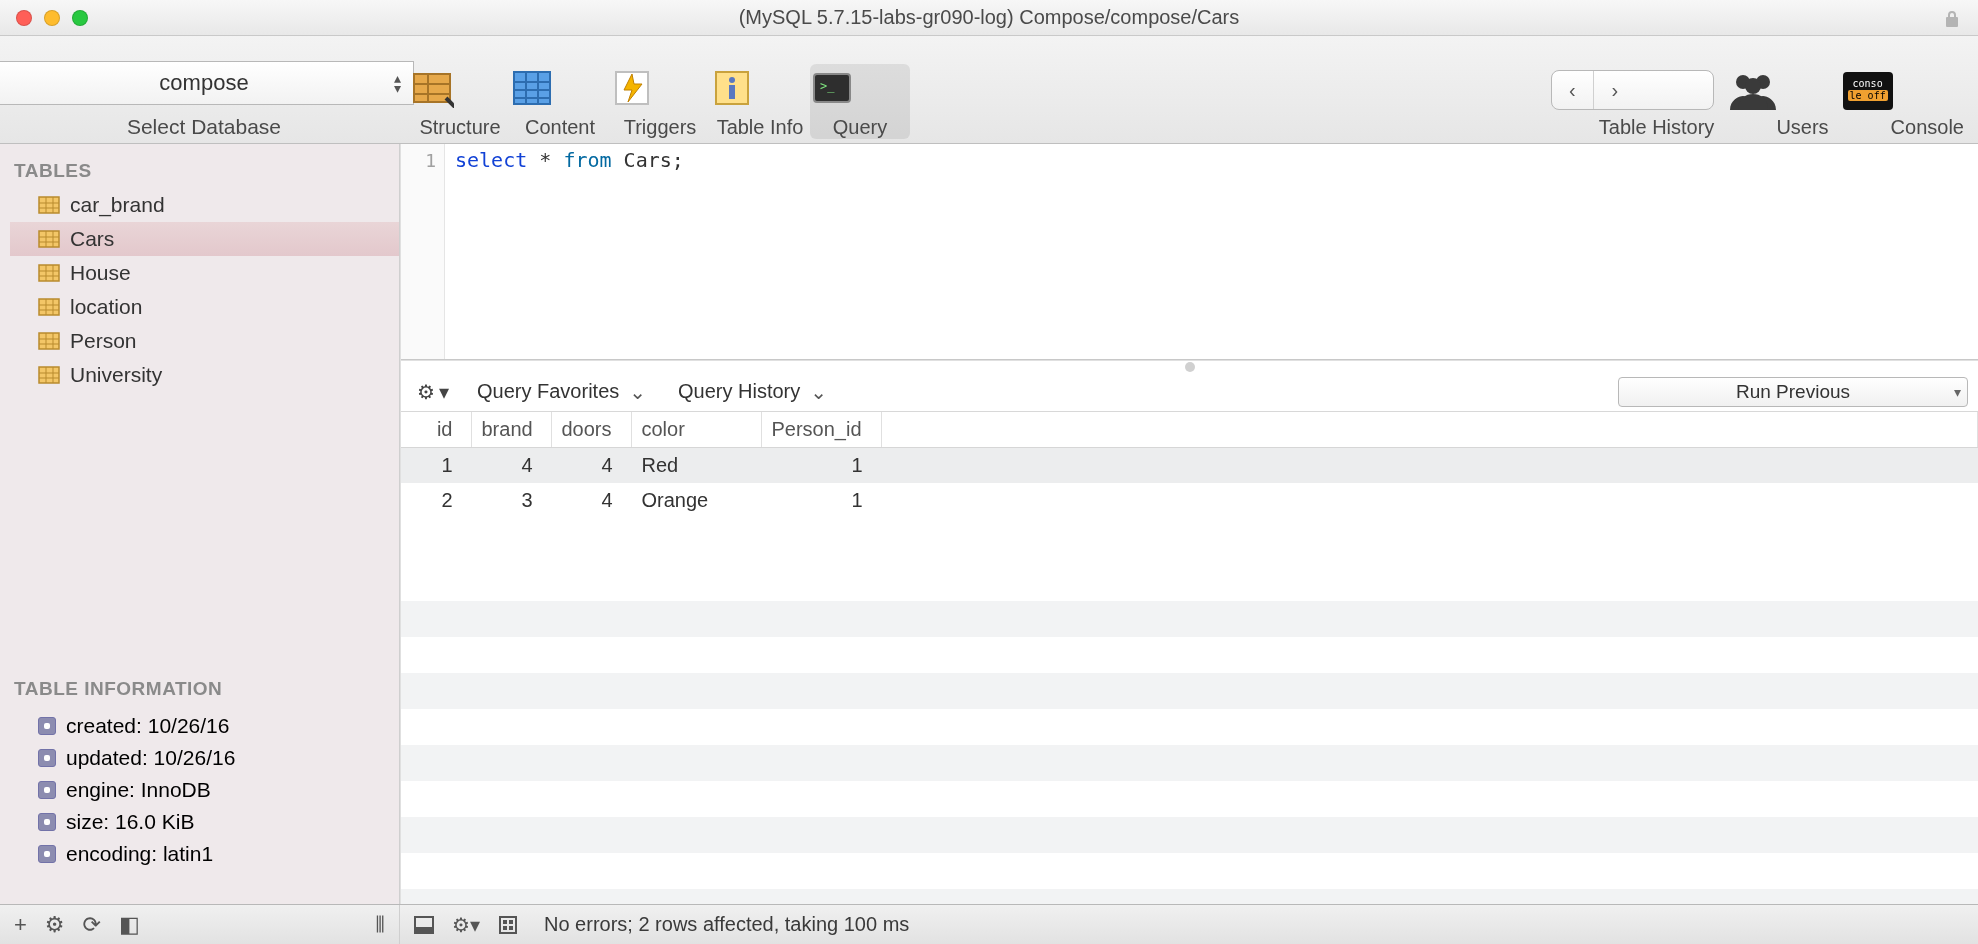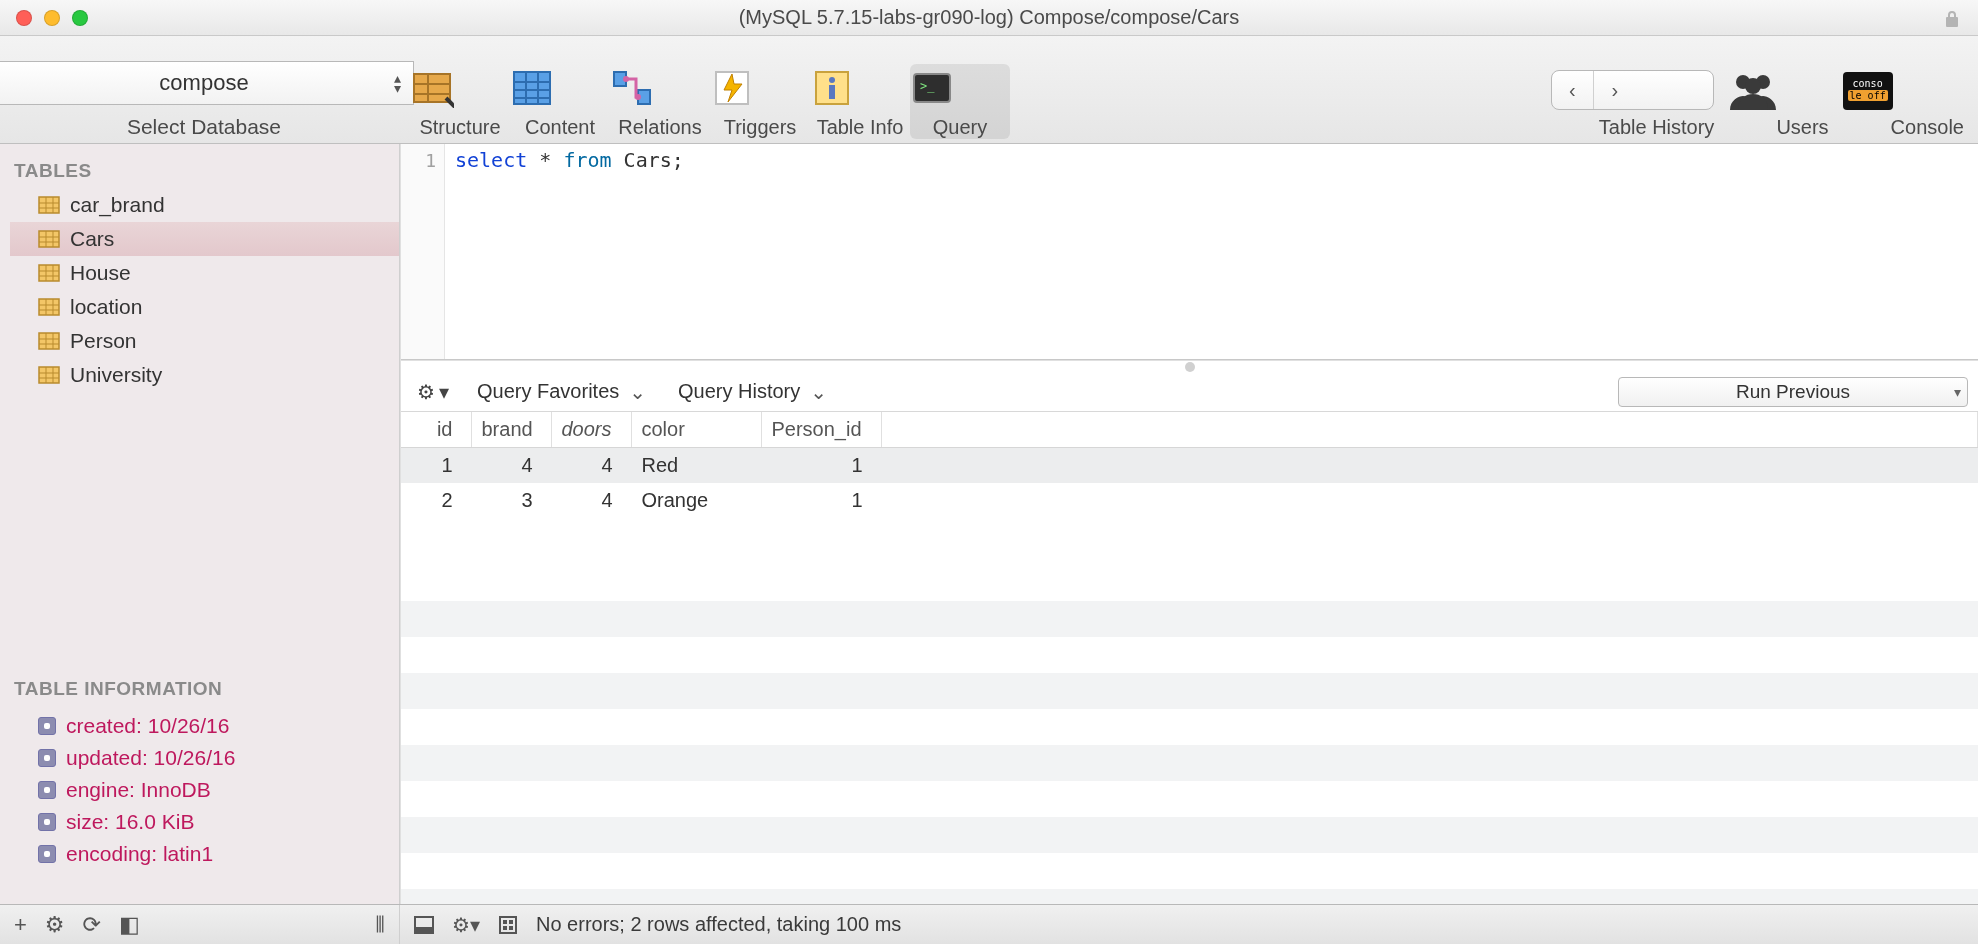--- a/index.html
+++ b/index.html
@@ -38,21 +38,21 @@
 
   
   .sidebar { width: 400px; background: #efe9eb; border-right:1px solid #cfcfcf; display:flex; flex-direction:column; overflow:hidden;}
   .side-pad{ padding:10px 0 0 10px;}
   .side-header { font-size:19px; font-weight:600; color:#8a8a8a; letter-spacing:.5px; padding:6px 8px 6px 4px;}
   .table-list {}
   .table-row { display:flex; align-items:center; gap:10px; padding:5px 8px 5px 28px; font-size:21px; color:#333; cursor:pointer;}
   .table-row.selected { background: linear-gradient(#e9d5d7,#e3c8cc); }
   .tbl-ic { width:22px;height:18px; }
   .info-list { padding:4px 8px 4px 28px;}
-  .info-row { display:flex; align-items:center; gap:10px; padding:4px 0; font-size:21px; color:#be185d;}
+  .info-row { display:flex; align-items:center; gap:10px; padding:4px 0; font-size:21px; color:#000000;}
   .bullet { width:18px;height:18px; background:#8c8cb0; border:1px solid #7272a8; border-radius:3px; position:relative;}
   .bullet::after{content:""; position:absolute; left:5px; top:5px; width:6px;height:6px; background:#fff; border-radius:2px;}
 
   
   .main { flex:1; display:flex; flex-direction:column; background:#fff; border-left:1px solid #e0e0e0;}
   .editor { flex: 0 0 216px; display:flex; border-bottom:1px solid #c8c8c8; position:relative; background:#fff;}
   .gutter { width:44px; background:#fafafa; border-right:1px solid #e5e5e5; color:#a0a0a0; font-family: Menlo, Consolas, monospace; font-size:18px; text-align:right; padding:6px 8px 0 0;}
   .code { flex:1; font-family: Menlo, Consolas, monospace; font-size:20px; padding:4px 10px; white-space:pre; color:#333;}
   .kw-blue{color:#1242d6;} .kw-green{color:#0369a1;}
   .splitter-dot{ height:12px; background:#fff; display:flex; justify-content:center; align-items:center; border-top:1px solid #e0e0e0;}
@@ -76,21 +76,21 @@
   .grid-inner{ flex:0 0 auto;}
   .gridflex{flex:1; display:flex; flex-direction:column;gap:47px;}
 
   
   .bottombar { height:40px; background:linear-gradient(#f0f0f0,#e2e2e2); border-top:1px solid #b8b8b8; display:flex; align-items:center;}
   .side-bottom { width:400px; display:flex; align-items:center; gap:18px; padding:0 14px; border-right:1px solid #cfcfcf; height:100%;}
   .side-bottom .bicon{ color:#555; font-size:22px; cursor:pointer;}
   .side-bottom .spacer{flex:1;}
   .main-bottom { flex:1; display:flex; align-items:center; gap:18px; padding:0 14px; height:100%;}
   .main-bottom .bicon{ color:#555; font-size:20px; cursor:pointer;}
-  .status-text{ font-size:20px; color:#3a3a3a; }
+  .status-text{ font-size:20px; color:#3a3a3a; margin-left:8px;}
 
   
   svg { display:block; }
 </style>
 </head>
 <body>
 
 <div class="titlebar">
   <div class="traffic">
     <div class="dot red"></div>
@@ -138,32 +138,20 @@
               <line x1="16" y1="4" x2="16" y2="36"></line>
               <line x1="28" y1="4" x2="28" y2="36"></line>
             </g>
           </svg>
         </span>
         <span class="lbl">Content</span>
       </div>
       <div class="tool-item">
         <span class="ic">
           <svg width="44" height="40">
-            <rect x="4" y="4" width="12" height="14" fill="#5aa0e6" stroke="#2d6db0" stroke-width="2"></rect>
-            <rect x="28" y="22" width="12" height="14" fill="#5aa0e6" stroke="#2d6db0" stroke-width="2"></rect>
-            <path d="M16 11 H26 V29 H28" fill="none" stroke="#d463a5" stroke-width="3"></path>
-            <circle cx="16" cy="11" r="3" fill="#d463a5"></circle>
-            <circle cx="28" cy="29" r="3" fill="#d463a5"></circle>
-          </svg>
-        </span>
-        <span class="lbl">Relations</span>
-      </div>
-      <div class="tool-item">
-        <span class="ic">
-          <svg width="44" height="40">
             <rect x="6" y="4" width="32" height="32" fill="#fff" stroke="#bfbfbf" stroke-width="2"></rect>
             <polygon points="22,6 14,22 22,22 18,34 32,16 24,16" fill="#f5b400" stroke="#c08000" stroke-width="1"></polygon>
           </svg>
         </span>
         <span class="lbl">Triggers</span>
       </div>
       <div class="tool-item">
         <span class="ic">
           <svg width="44" height="40">
             <rect x="6" y="4" width="32" height="32" fill="#ffe08a" stroke="#c9a23d" stroke-width="2"></rect>
@@ -345,21 +333,21 @@
         <span>Run Previous</span>
       </div>
     </div>
     <div class="gridflex">
       <div class="grid-inner">
         <table class="results">
           <thead id="rhead">
               <tr>
                 <th style="width: 70px;">id</th>
                 <th style="width: 80px;">brand</th>
-                <th style="width: 80px; font-style: italic;">doors</th>
+                <th style="width: 80px;">doors</th>
                 <th style="width: 130px;">color</th>
                 <th style="width: 120px;">Person_id</th>
                 <th>&nbsp;</th>
               </tr>
             </thead>
           <tbody id="rbody">
               <tr>
                 <td class="num">1</td>
                 <td class="num">4</td>
                 <td class="num">4</td>

